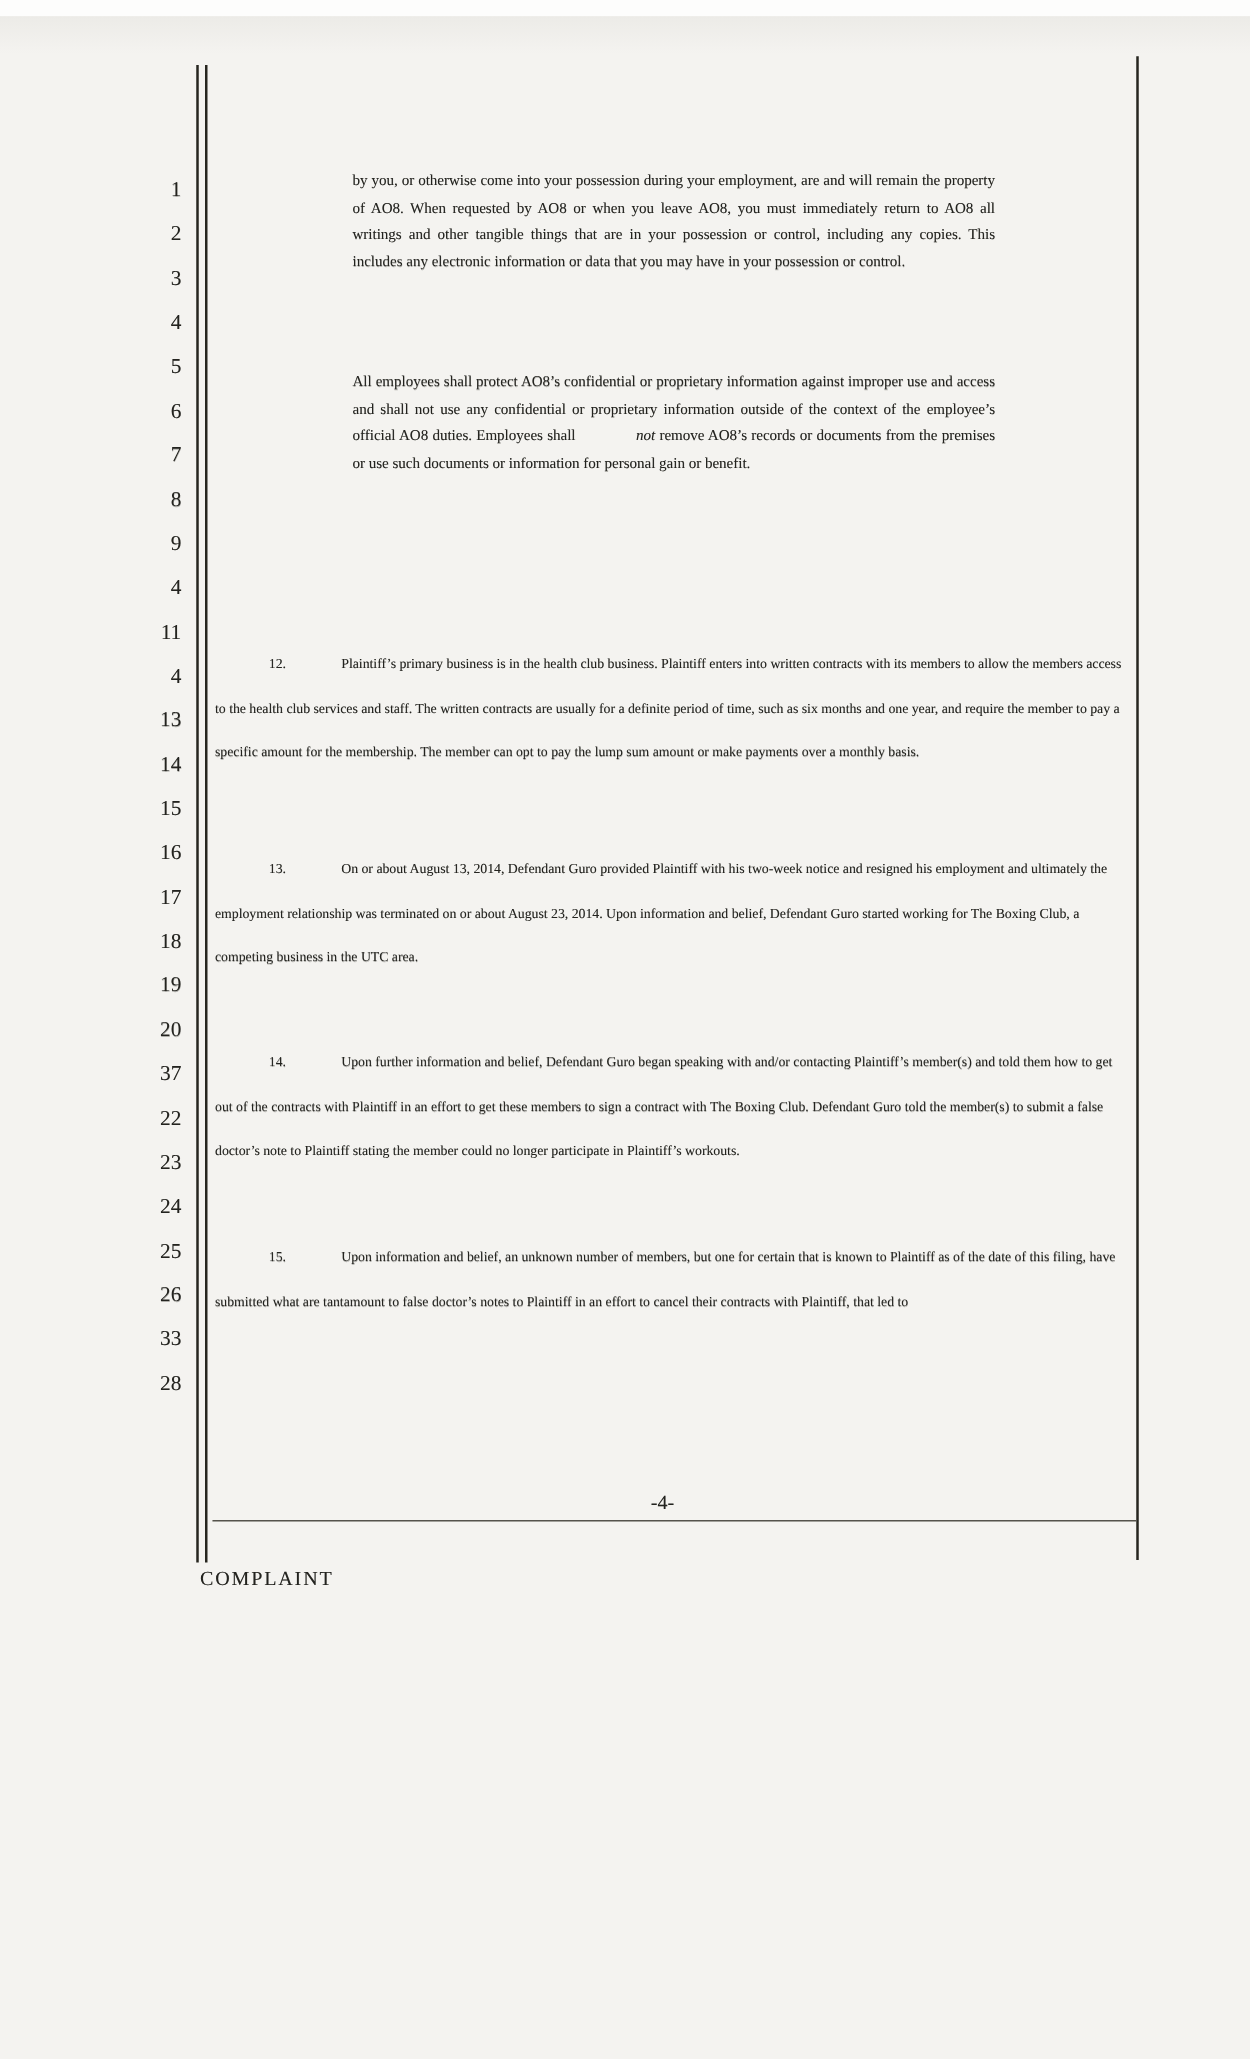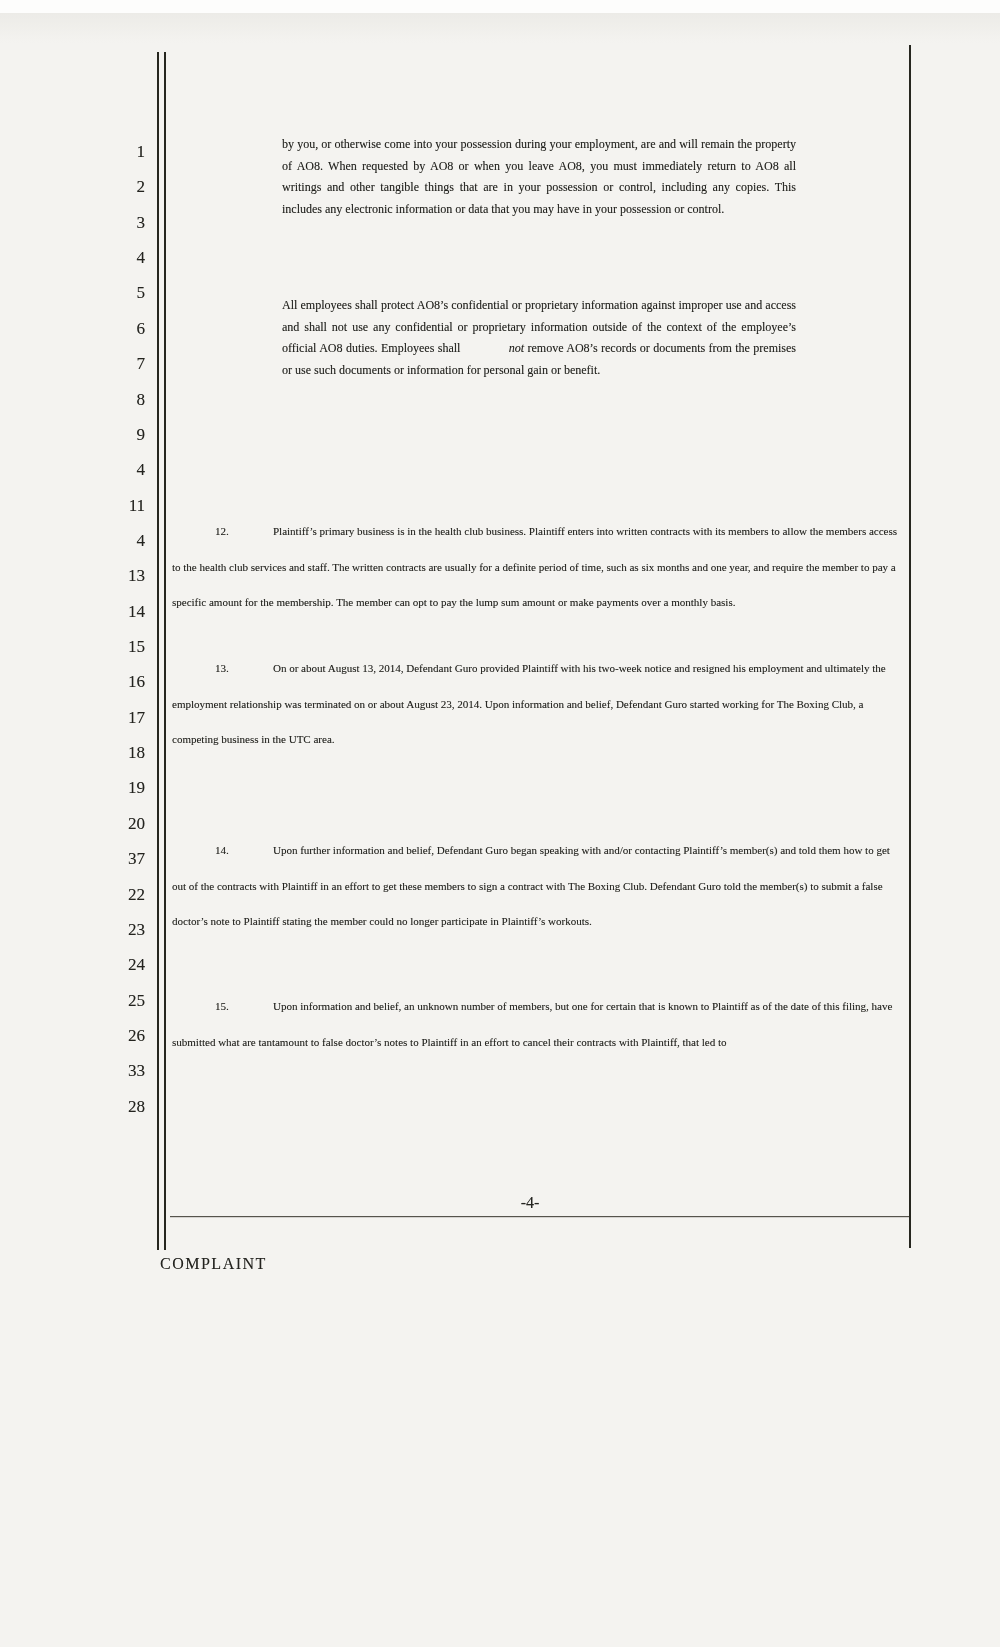--- a/index.html
+++ b/index.html
@@ -63,21 +63,21 @@
   .para {
     position: absolute;
     left: 172px;
     width: 731px;
     font-size: 11px;
     line-height: 35.5px;
     text-indent: 43px;
     text-align: left;
   }
   .para-12 { top: 503px; }
-  .para-13 { top: 640px; }
+  .para-13 { top: 667px; }
   .para-14 { top: 822px; }
   .para-15 { top: 978px; }
   .pnum {
     display: inline-block;
     width: 58px;
     text-indent: 0;
   }
   .footer-page-number {
     position: absolute;
     top: 1194px; left: 160px; width: 740px;

